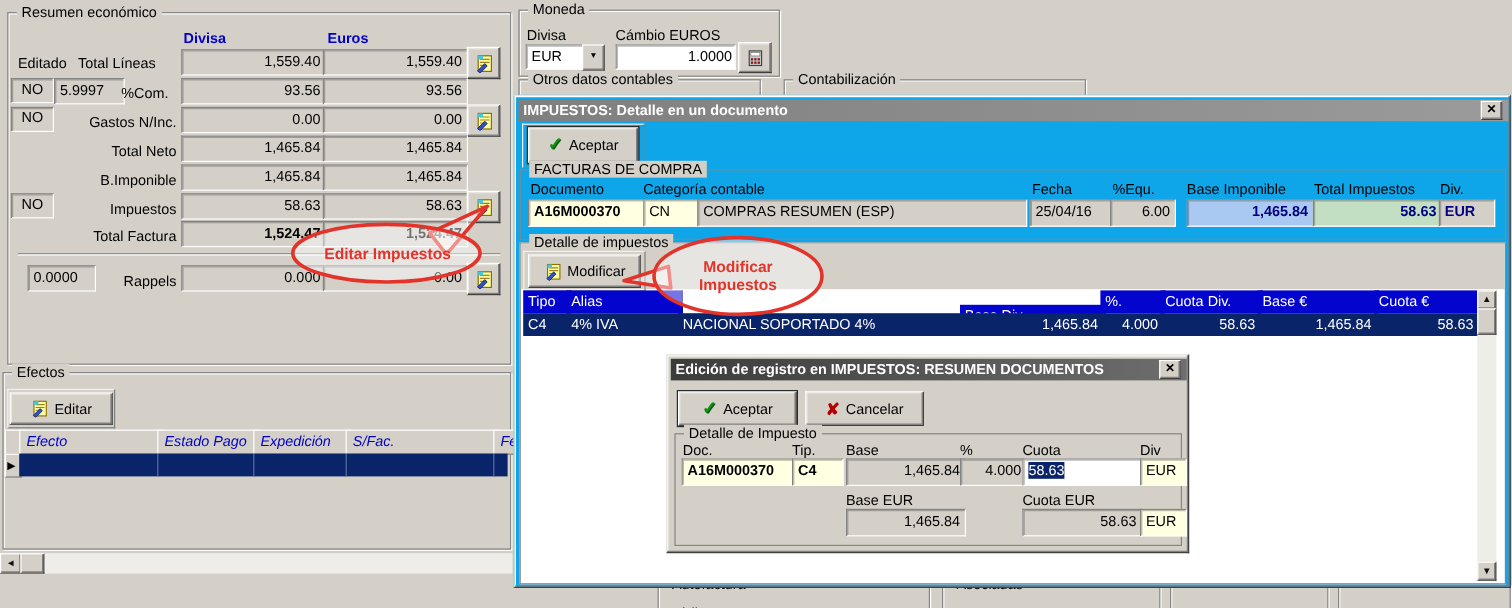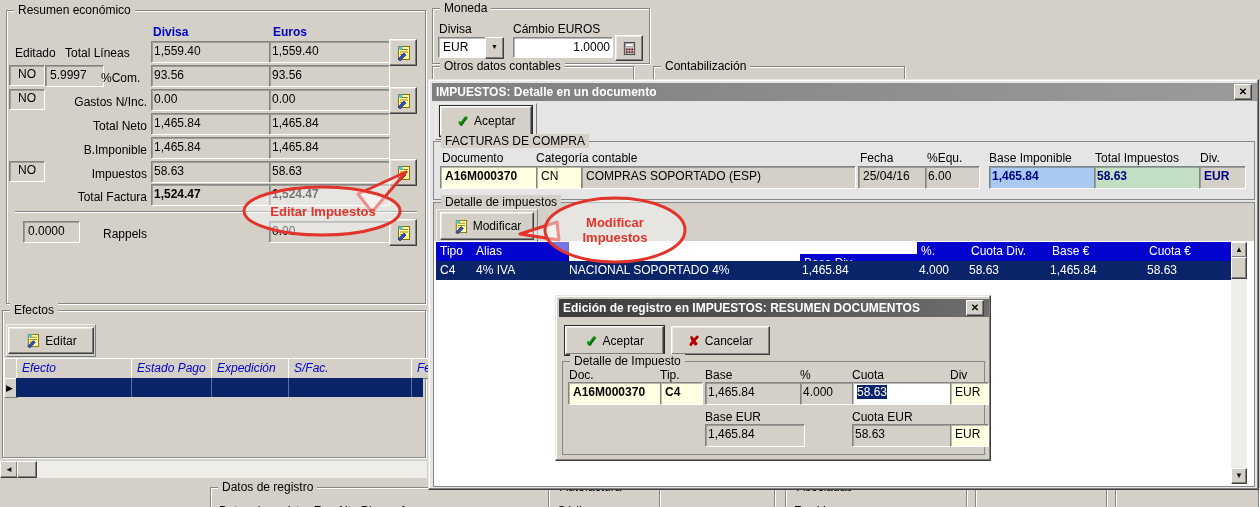--- a/index.html
+++ b/index.html
@@ -9,21 +9,21 @@
   .grp{position:absolute;border:1px solid #868686;box-shadow:1px 1px 0 #fff, inset 1px 1px 0 #fff;}
   .legend{position:absolute;top:-8px;left:7px;background:#d4d0c8;padding:0 4px;line-height:14px;white-space:nowrap}
   .lbl{position:absolute;white-space:nowrap;line-height:14px}
   .rlbl{position:absolute;text-align:right;white-space:nowrap;line-height:14px}
   .inset{position:absolute;background:#d4d0c8;border:1px solid;border-color:#848484 #fff #fff #848484;
          box-shadow:inset 1px 1px 0 rgba(60,60,60,.35);line-height:17px;overflow:hidden}
   .white{background:#fff}
   .cream{background:#ffffe1}
   .blue{background:#a9c9f2}
   .green{background:#c3dfc3}
-  .num{text-align:left;padding:1px 4px 0 2px}
+  .num{text-align:right;padding:1px 4px 0 2px}
   .ctr{text-align:center}
   .bold{font-weight:bold}
   .navy{color:#000080;font-weight:bold}
   .val{padding:1px 3px 0 4px}
   .btn{position:absolute;background:#d4d0c8;border:1px solid;border-color:#fff #404040 #404040 #fff;
        box-shadow:inset -1px -1px 0 #808080, inset 1px 1px 0 #e9e7e1;
        display:flex;align-items:center;justify-content:center;gap:5px;cursor:default}
   .defbtn{outline:1px solid #2a2a2a}
   .band{position:absolute;border:1px solid;border-color:#f2f0ea #808080 #808080 #f2f0ea}
   .chk{color:#0c930c;font-weight:bold;font-size:15px;line-height:14px;text-shadow:1px 1px 0 #0a5a0a}
@@ -126,20 +126,21 @@
     </div>
 
     <span class="rlbl" style="left:45px;top:179px;width:95px">Total Factura</span>
     <div class="inset num bold" style="left:144px;top:173px;width:113px;height:19px">1,524.47</div>
     <div class="inset num bold" style="left:262px;top:173px;width:113px;height:19px">1,524.47</div>
 
     <div class="sep" style="left:8px;top:200px;width:402px"></div>
 
     <div class="inset val" style="left:16px;top:210px;width:48px;height:19px">0.0000</div>
     <span class="rlbl" style="left:70px;top:216px;width:70px">Rappels</span>
+    <div class="inset num" style="left:144px;top:210px;width:113px;height:19px">0.000</div>
     <div class="inset num" style="left:262px;top:210px;width:113px;height:19px">0.00</div>
     <div class="btn" style="left:382px;top:208px;width:26px;height:25px">
       <span>
           <svg width="16" height="16" viewBox="0 0 16 16">
             <rect x="3.5" y="1.5" width="11" height="13" fill="#ffffa0" stroke="#8a7000"></rect>
             <path d="M5 4.5h8M5 7h8M5 9.5h5" stroke="#a08020" stroke-width="1" fill="none"></path>
             <rect x="3.5" y="1.5" width="4" height="3" fill="#46c8dc"></rect>
             <path d="M3 14 L9 8 L11 10 L5 16 Z" fill="#3050c8" stroke="#102060" stroke-width=".7"></path>
           </svg>
         </span>
@@ -208,36 +209,32 @@
       <div class="vline" style="left:272px"></div>
       <div class="vline" style="left:395px"></div>
     </div>
   </div>
 
   <div class="track" style="left:0;top:461px;width:427px;height:17px">
     <div class="scrollbtn" style="left:0;top:0;width:16px;height:15px;line-height:15px"><span>◄</span></div>
     <div class="thumb" style="left:17px;top:0;width:18px;height:15px"></div>
   </div>
 
-  <div class="grp" style="left:210px;top:487px;width:448px;height:19px">
-    <span class="legend">Datos de registro</span>
-    <span class="lbl" style="left:8px;top:16px">Datos de registro        Fec.Alta      Blanca       f</span>
-  </div>
   <div class="grp" style="left:548px;top:487px;width:225px;height:19px">
     <span class="legend">Autofactura</span>
     <span class="lbl" style="left:8px;top:16px">Códi</span>
   </div>
   <div class="grp" style="left:785px;top:487px;width:180px;height:19px">
     <span class="legend">Asociadas</span>
     <span class="lbl" style="left:8px;top:16px">Fac.Ven</span>
   </div>
   <div class="grp" style="left:975px;top:487px;width:130px;height:19px"></div>
   <div class="grp" style="left:1115px;top:487px;width:142px;height:19px"></div>
 
-  <div class="abs" style="left:428px;top:79px;width:829px;height:409px;background:#e5e5e5;border:1px solid;border-color:#e8e6e0 #404040 #404040 #e8e6e0;box-shadow:inset -1px -1px 0 #808080, inset 1px 1px 0 #fff;z-index:10">
+  <div class="abs" style="left:428px;top:79px;width:829px;height:409px;background:#0ea5e9;border:1px solid;border-color:#e8e6e0 #404040 #404040 #e8e6e0;box-shadow:inset -1px -1px 0 #808080, inset 1px 1px 0 #fff;z-index:10">
     <div class="titlebar tb-gray" style="left:3px;top:3px;width:821px;height:16px">
       <span>IMPUESTOS: Detalle en un documento</span>
     </div>
     <div class="closebox" style="right:6px;top:4px"><span>✕</span></div>
 
     <div class="band" style="left:6px;top:23px;width:100px;height:35px"></div>
     <div class="btn defbtn" style="left:11px;top:26px;width:90px;height:28px">
       <span class="chk">✓</span>
       <span>Aceptar</span>
     </div>
@@ -247,21 +244,21 @@
       <span class="lbl" style="left:8px;top:9px">Documento</span>
       <span class="lbl" style="left:102px;top:9px">Categoría contable</span>
       <span class="lbl" style="left:426px;top:9px">Fecha</span>
       <span class="lbl" style="left:493px;top:9px">%Equ.</span>
       <span class="lbl" style="left:555px;top:9px">Base Imponible</span>
       <span class="lbl" style="left:661px;top:9px">Total Impuestos</span>
       <span class="lbl" style="left:766px;top:9px">Div.</span>
 
       <div class="inset cream bold val" style="left:6px;top:24px;width:89px;height:20px">A16M000370</div>
       <div class="inset cream val" style="left:102px;top:24px;width:41px;height:20px">CN</div>
-      <div class="inset val" style="left:147px;top:24px;width:266px;height:20px">COMPRAS SOPORTADO (ESP)</div>
+      <div class="inset val" style="left:147px;top:24px;width:266px;height:20px">COMPRAS RESUMEN (ESP)</div>
       <div class="inset val" style="left:424px;top:24px;width:63px;height:20px">25/04/16</div>
       <div class="inset num" style="left:491px;top:24px;width:47px;height:20px">6.00</div>
       <div class="inset blue num navy" style="left:555px;top:24px;width:98px;height:20px">1,465.84</div>
       <div class="inset green num navy" style="left:660px;top:24px;width:100px;height:20px">58.63</div>
       <div class="inset navy val" style="left:765px;top:24px;width:38px;height:20px">EUR</div>
     </div>
 
     <div class="grp" style="left:4px;top:122px;width:820px;height:283px;background:#fff;box-shadow:none">
       <div style="position:absolute;left:0;top:0;width:100%;height:38px;background:#d4d0c8"></div>
       <span class="legend">Detalle de impuestos</span>

